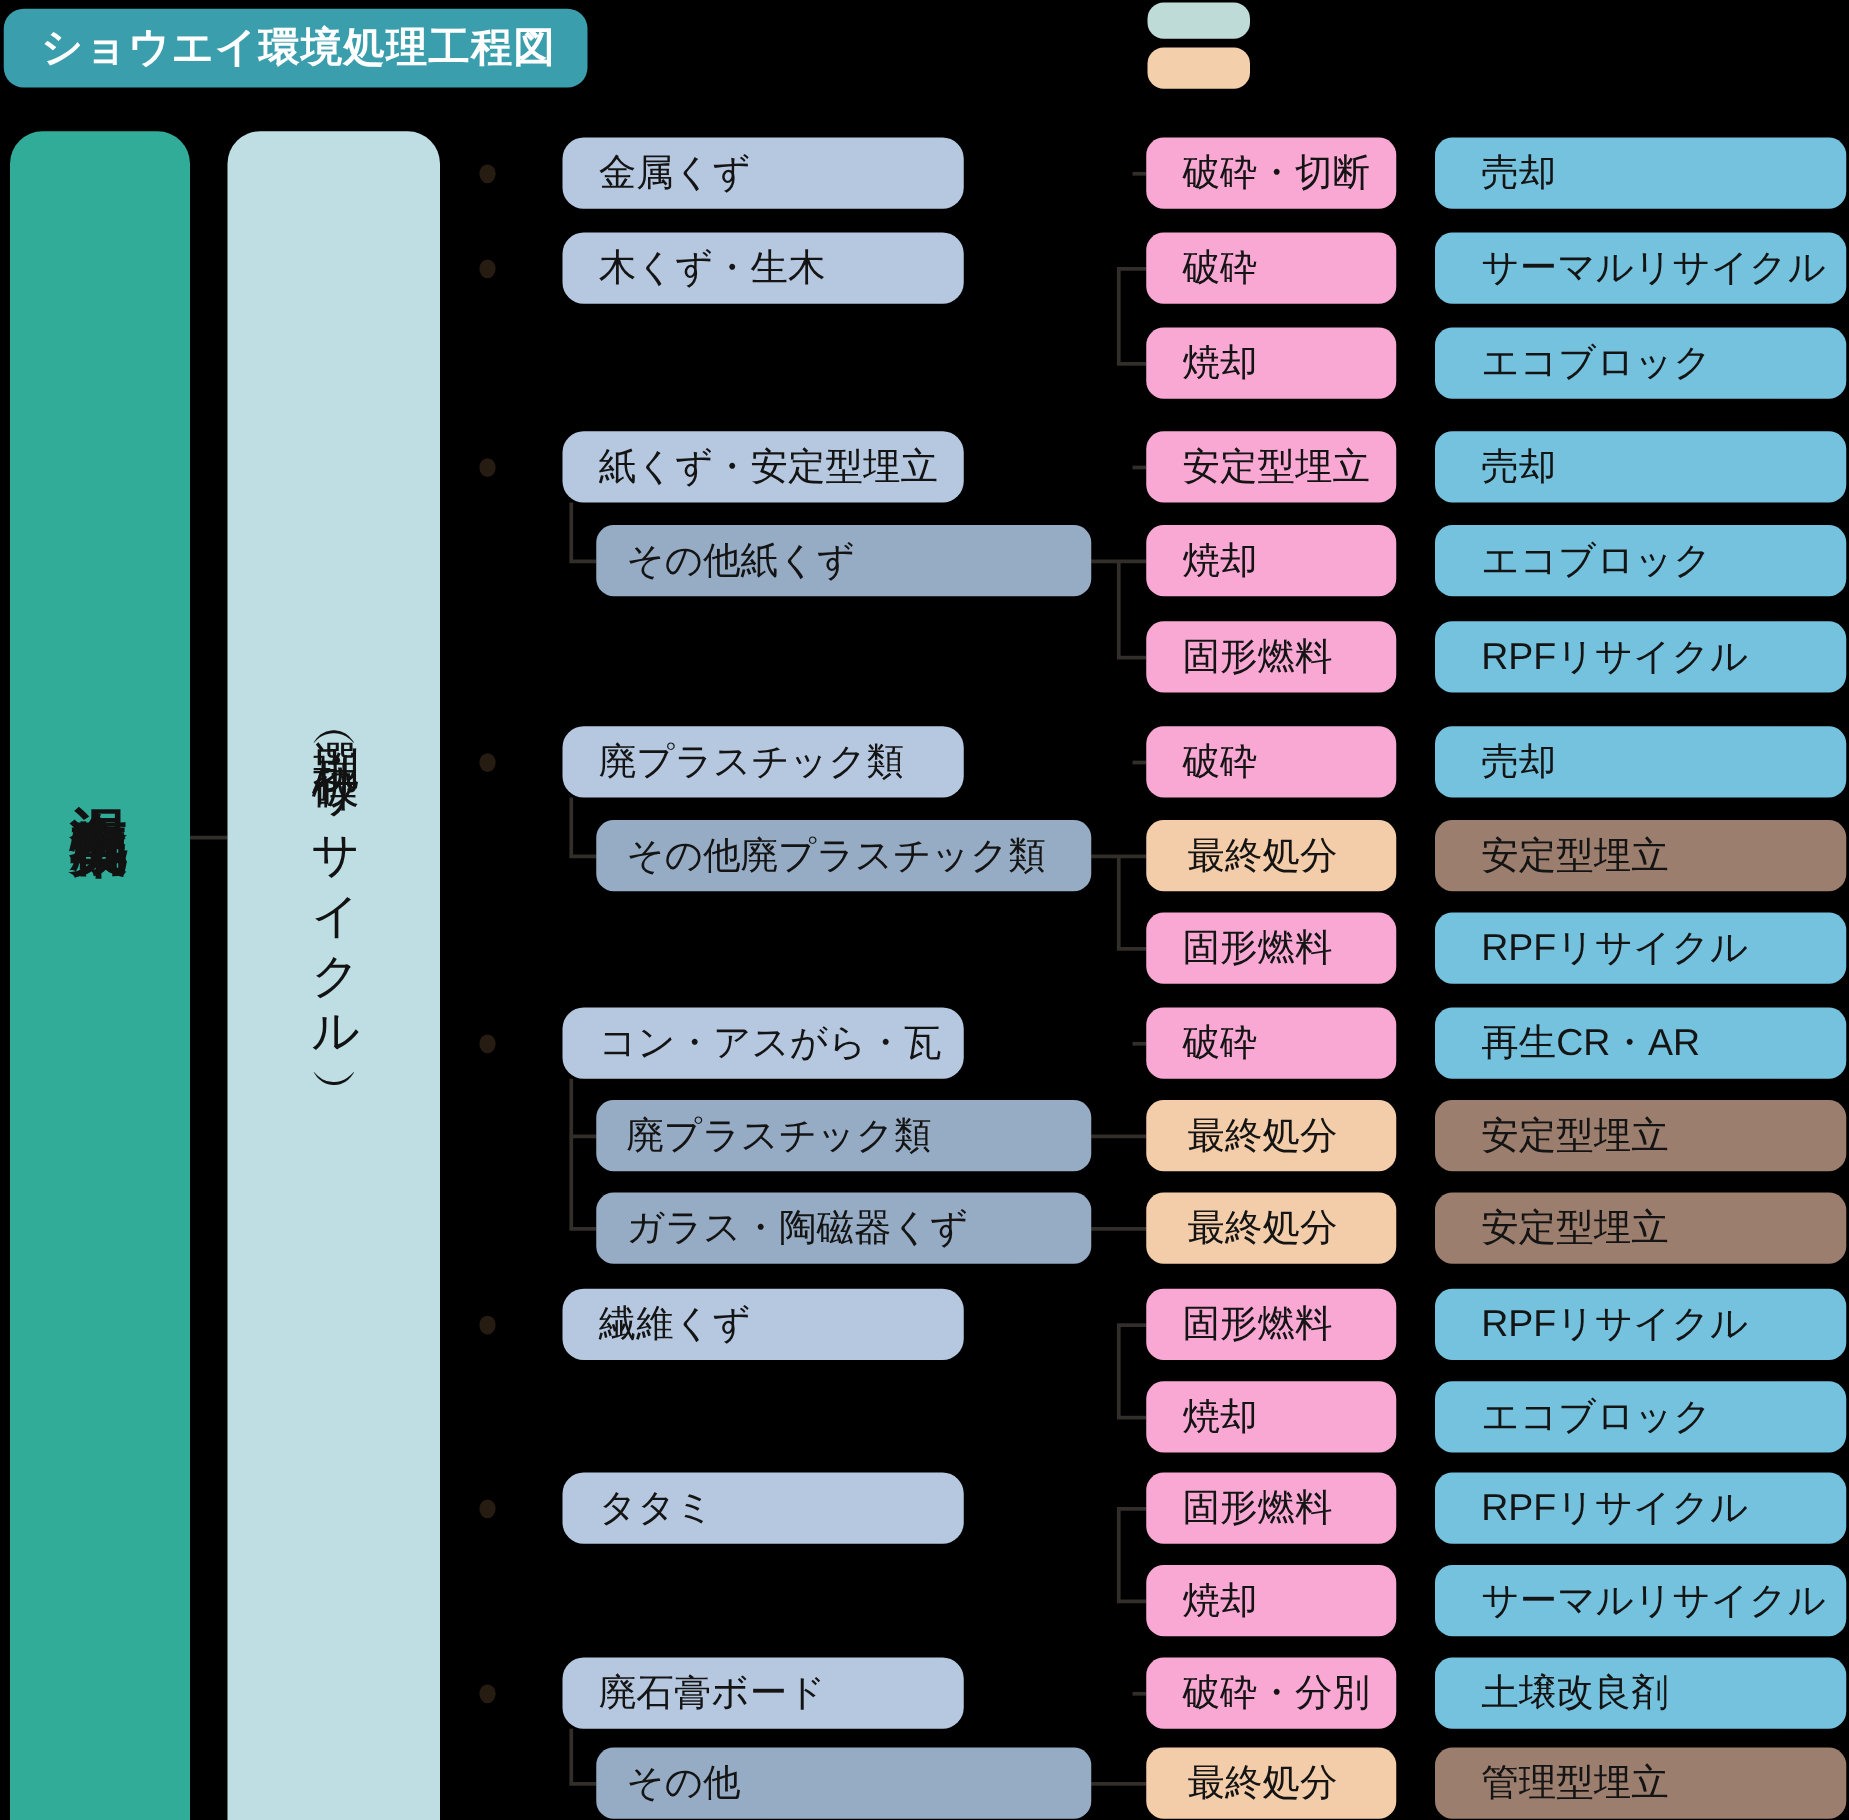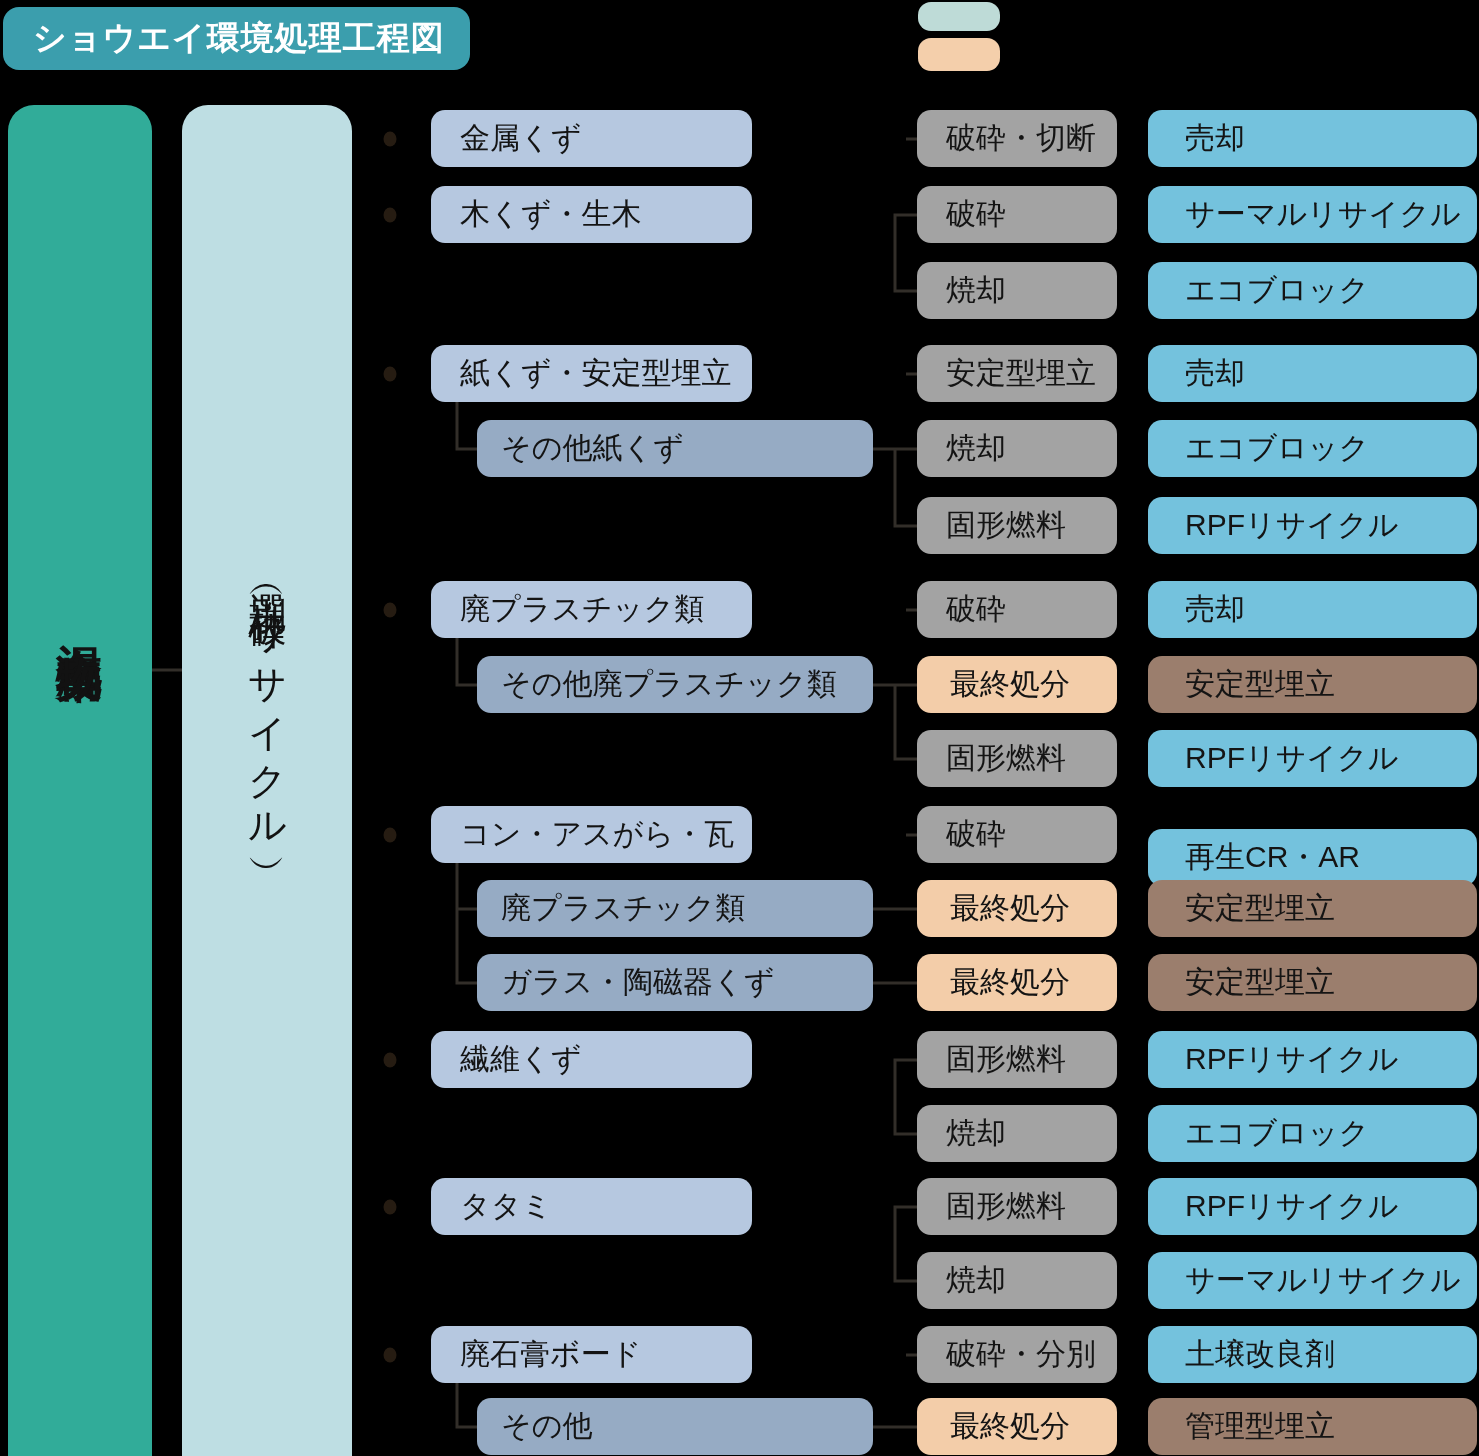--- a/index.html
+++ b/index.html
@@ -34,24 +34,24 @@
   .tall.source .vtext{top:503px;font-size:46px;font-weight:600;letter-spacing:3px;}
   .tall.sorting .vtext{top:458px;font-size:38px;font-weight:500;letter-spacing:5px;}
 
   .box{
     position:absolute;height:57px;border-radius:14px;
     box-sizing:border-box;
     display:flex;align-items:center;
     font-size:30px;font-weight:500;color:#141414;
     white-space:nowrap;
   }
-  .cat.main{left:431px;width:321px;background:#b6c8e0;padding-left:29px;}
+  .cat.main{left:450px;width:321px;background:#b6c8e0;padding-left:29px;border-radius:17px;}
   .cat.sub {left:477px;width:396px;background:#96abc4;padding-left:24px;}
   .proc{left:917px;width:200px;padding-left:29px;}
-  .proc.intermediate{background:#a3a3a3;}
+  .proc.intermediate{background:#f9a8d4;}
   .proc.final{background:#f3cda9;padding-left:33px;}
   .res{left:1148px;width:329px;padding-left:37px;}
   .res.recycle{background:#74c2dd;}
   .res.landfill{background:#9b7e6d;}
 
   svg.wires{position:absolute;left:0;top:0;pointer-events:none;}
   svg.wires path{stroke:#322e29;stroke-width:3;fill:none;}
   svg.wires ellipse{fill:#261c12;}
 </style>
 </head>
@@ -138,21 +138,21 @@
 
   <div class="box cat sub" style="top:656px">その他廃プラスチック類</div>
   <div class="box proc final" style="top:656px">最終処分</div>
   <div class="box res landfill" style="top:656px">安定型埋立</div>
 
   <div class="box proc intermediate" style="top:730px">固形燃料</div>
   <div class="box res recycle" style="top:730px">RPFリサイクル</div>
 
   <div class="box cat main" style="top:806px">コン・アスがら・瓦</div>
   <div class="box proc intermediate" style="top:806px">破砕</div>
-  <div class="box res recycle" style="top:829px">再生CR・AR</div>
+  <div class="box res recycle" style="top:806px">再生CR・AR</div>
 
   <div class="box cat sub" style="top:880px">廃プラスチック類</div>
   <div class="box proc final" style="top:880px">最終処分</div>
   <div class="box res landfill" style="top:880px">安定型埋立</div>
 
   <div class="box cat sub" style="top:954px">ガラス・陶磁器くず</div>
   <div class="box proc final" style="top:954px">最終処分</div>
   <div class="box res landfill" style="top:954px">安定型埋立</div>
 
   <div class="box cat main" style="top:1031px">繊維くず</div>

